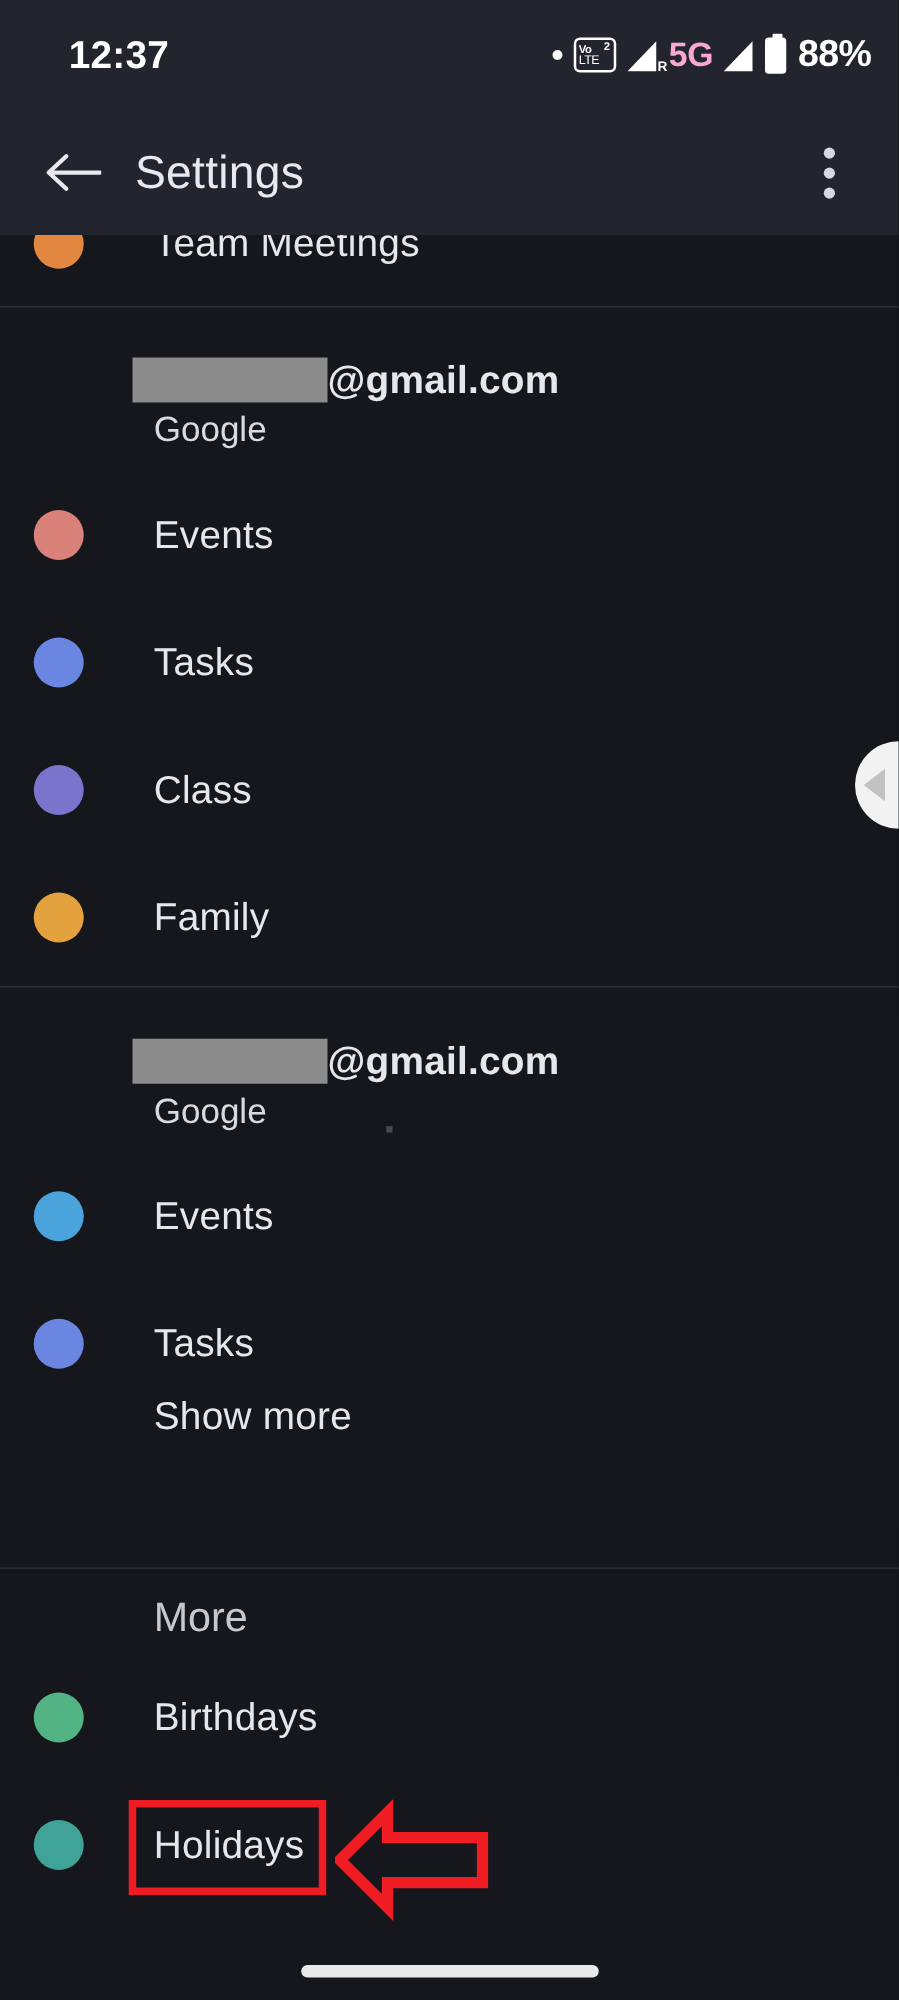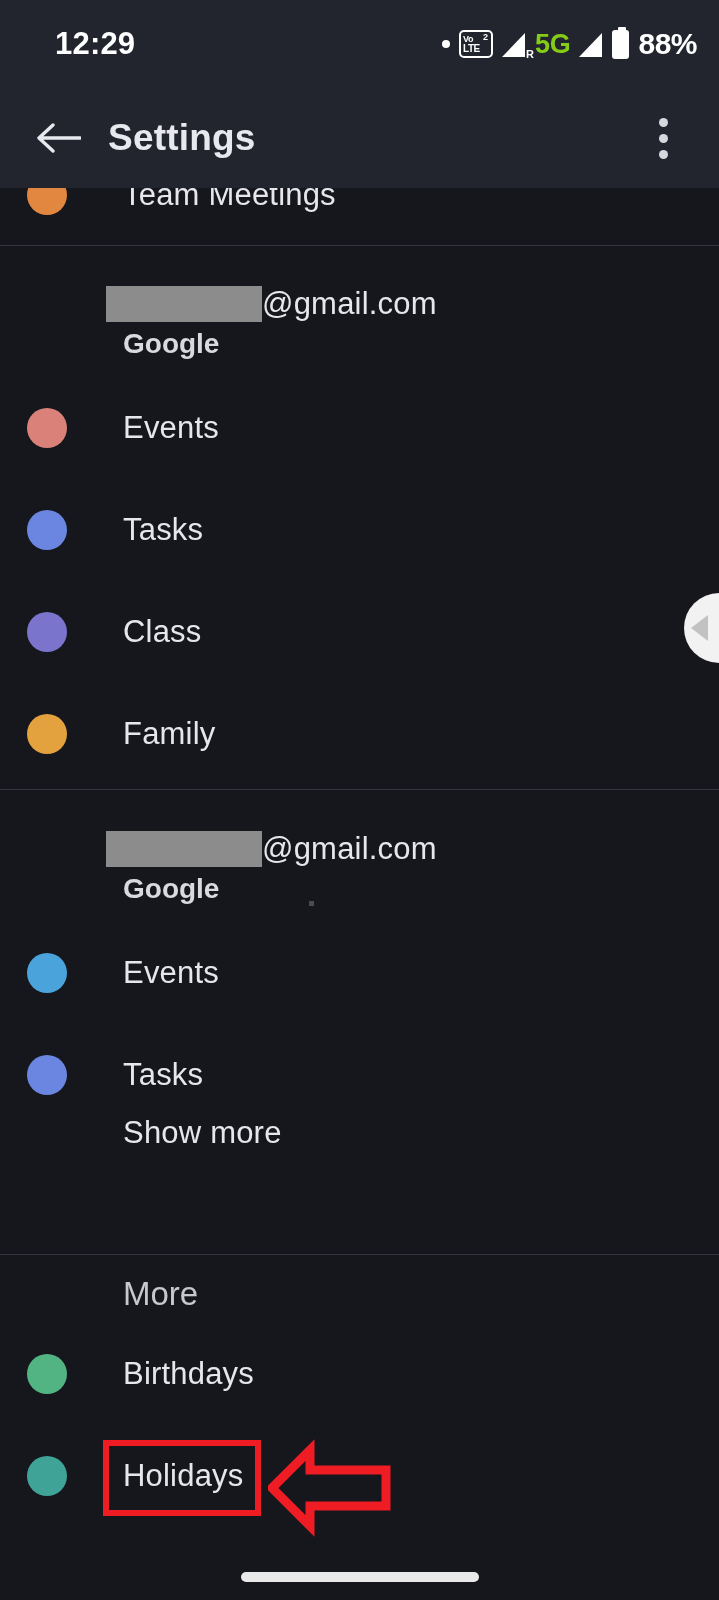--- a/index.html
+++ b/index.html
@@ -41,40 +41,40 @@
     position:relative;
     width:34px; height:28px;
     border:2px solid #ffffff;
     border-radius:5px;
     display:flex; flex-direction:column;
     align-items:flex-start; justify-content:center;
     padding-left:2px;
     line-height:1;
   }
   .volte .vo { font-size:9px; color:#fff; font-weight:700; letter-spacing:-0.3px;}
-  .volte .lte { font-size:10px; color:#fff; font-weight:700; letter-spacing:-0.5px;text-align:right;}
+  .volte .lte { font-size:10px; color:#fff; font-weight:400; letter-spacing:-0.5px;text-align:right;}
   .volte .two {
     position:absolute; top:1px; right:3px;
     font-size:9px; color:#fff; font-weight:700;
   }
   .sig {
     position:relative;
     width:24px; height:25px;
   }
   .sig .tri {
     position:absolute; left:0; bottom:0;
     width:0; height:0;
     border-left:23px solid transparent;
     border-bottom:24px solid #ffffff;
   }
   .sig .rlabel {
     position:absolute; right:-8px; bottom:-3px;
     font-size:11px; color:#fff; font-weight:700;
   }
-  .net-5g { color:#84cc16; font-size:27px; font-weight:600; letter-spacing:-0.3px;}
+  .net-5g { color:#f9a8d4; font-size:27px; font-weight:600; letter-spacing:-0.3px;}
   .battery {
     position:relative;
     width:17px; height:29px;
     border:2.5px solid #fff;
     border-radius:3px;
     background:#fff;
   }
   .battery::before {
     content:""; position:absolute;
     top:-5px; left:4px;
@@ -94,21 +94,21 @@
   #back-btn {
     width:80px; height:80px;
     margin-left:18px;
     display:flex; align-items:center; justify-content:center;
     cursor:pointer;
   }
   #back-btn svg { display:block; }
   #toolbar-title {
     color:#e8e9ee;
     font-size:37px;
-    font-weight:700;
+    font-weight:400;
     margin-left:10px;
     letter-spacing:0.2px;
   }
   #overflow-btn {
     margin-left:auto;
     margin-right:34px;
     width:44px; height:70px;
     display:flex; flex-direction:column;
     align-items:center; justify-content:center;
     gap:7px;
@@ -160,28 +160,28 @@
   }
   .redact {
     display:inline-block;
     width:156px; height:36px;
     background:#8c8c8c;
     margin-left:-17px;
   }
   .acct-email .domain {
     color:#e6e7ec;
     font-size:31px;
-    font-weight:400;
+    font-weight:700;
     letter-spacing:0.2px;
   }
   .acct-sub {
     position:absolute; left:123px;
     color:#d9dade;
     font-size:28px;
-    font-weight:700;
+    font-weight:400;
   }
 
   .section-head {
     position:absolute; left:123px;
     color:#c7c8cd;
     font-size:33px;
     font-weight:400;
   }
 
   .speck {
@@ -304,21 +304,21 @@
       <span class="row-label">Holidays</span>
     </div>
     <div class="row" style="top:1354px;height:40px;">
       <span class="dot" style="top:0;background:#52b482;"></span>
       <span class="row-label">Birthdays</span>
     </div>
 
   </div>
 
   <div id="statusbar">
-    <span id="clock">12:29</span>
+    <span id="clock">12:37</span>
     <div id="status-right">
       <span class="sb-dot"></span>
       <span class="volte">
         <span class="two">2</span>
         <span class="vo">Vo</span>
         <span class="lte">LTE</span>
       </span>
       <span class="sig">
         <span class="tri"></span>
         <span class="rlabel">R</span>

